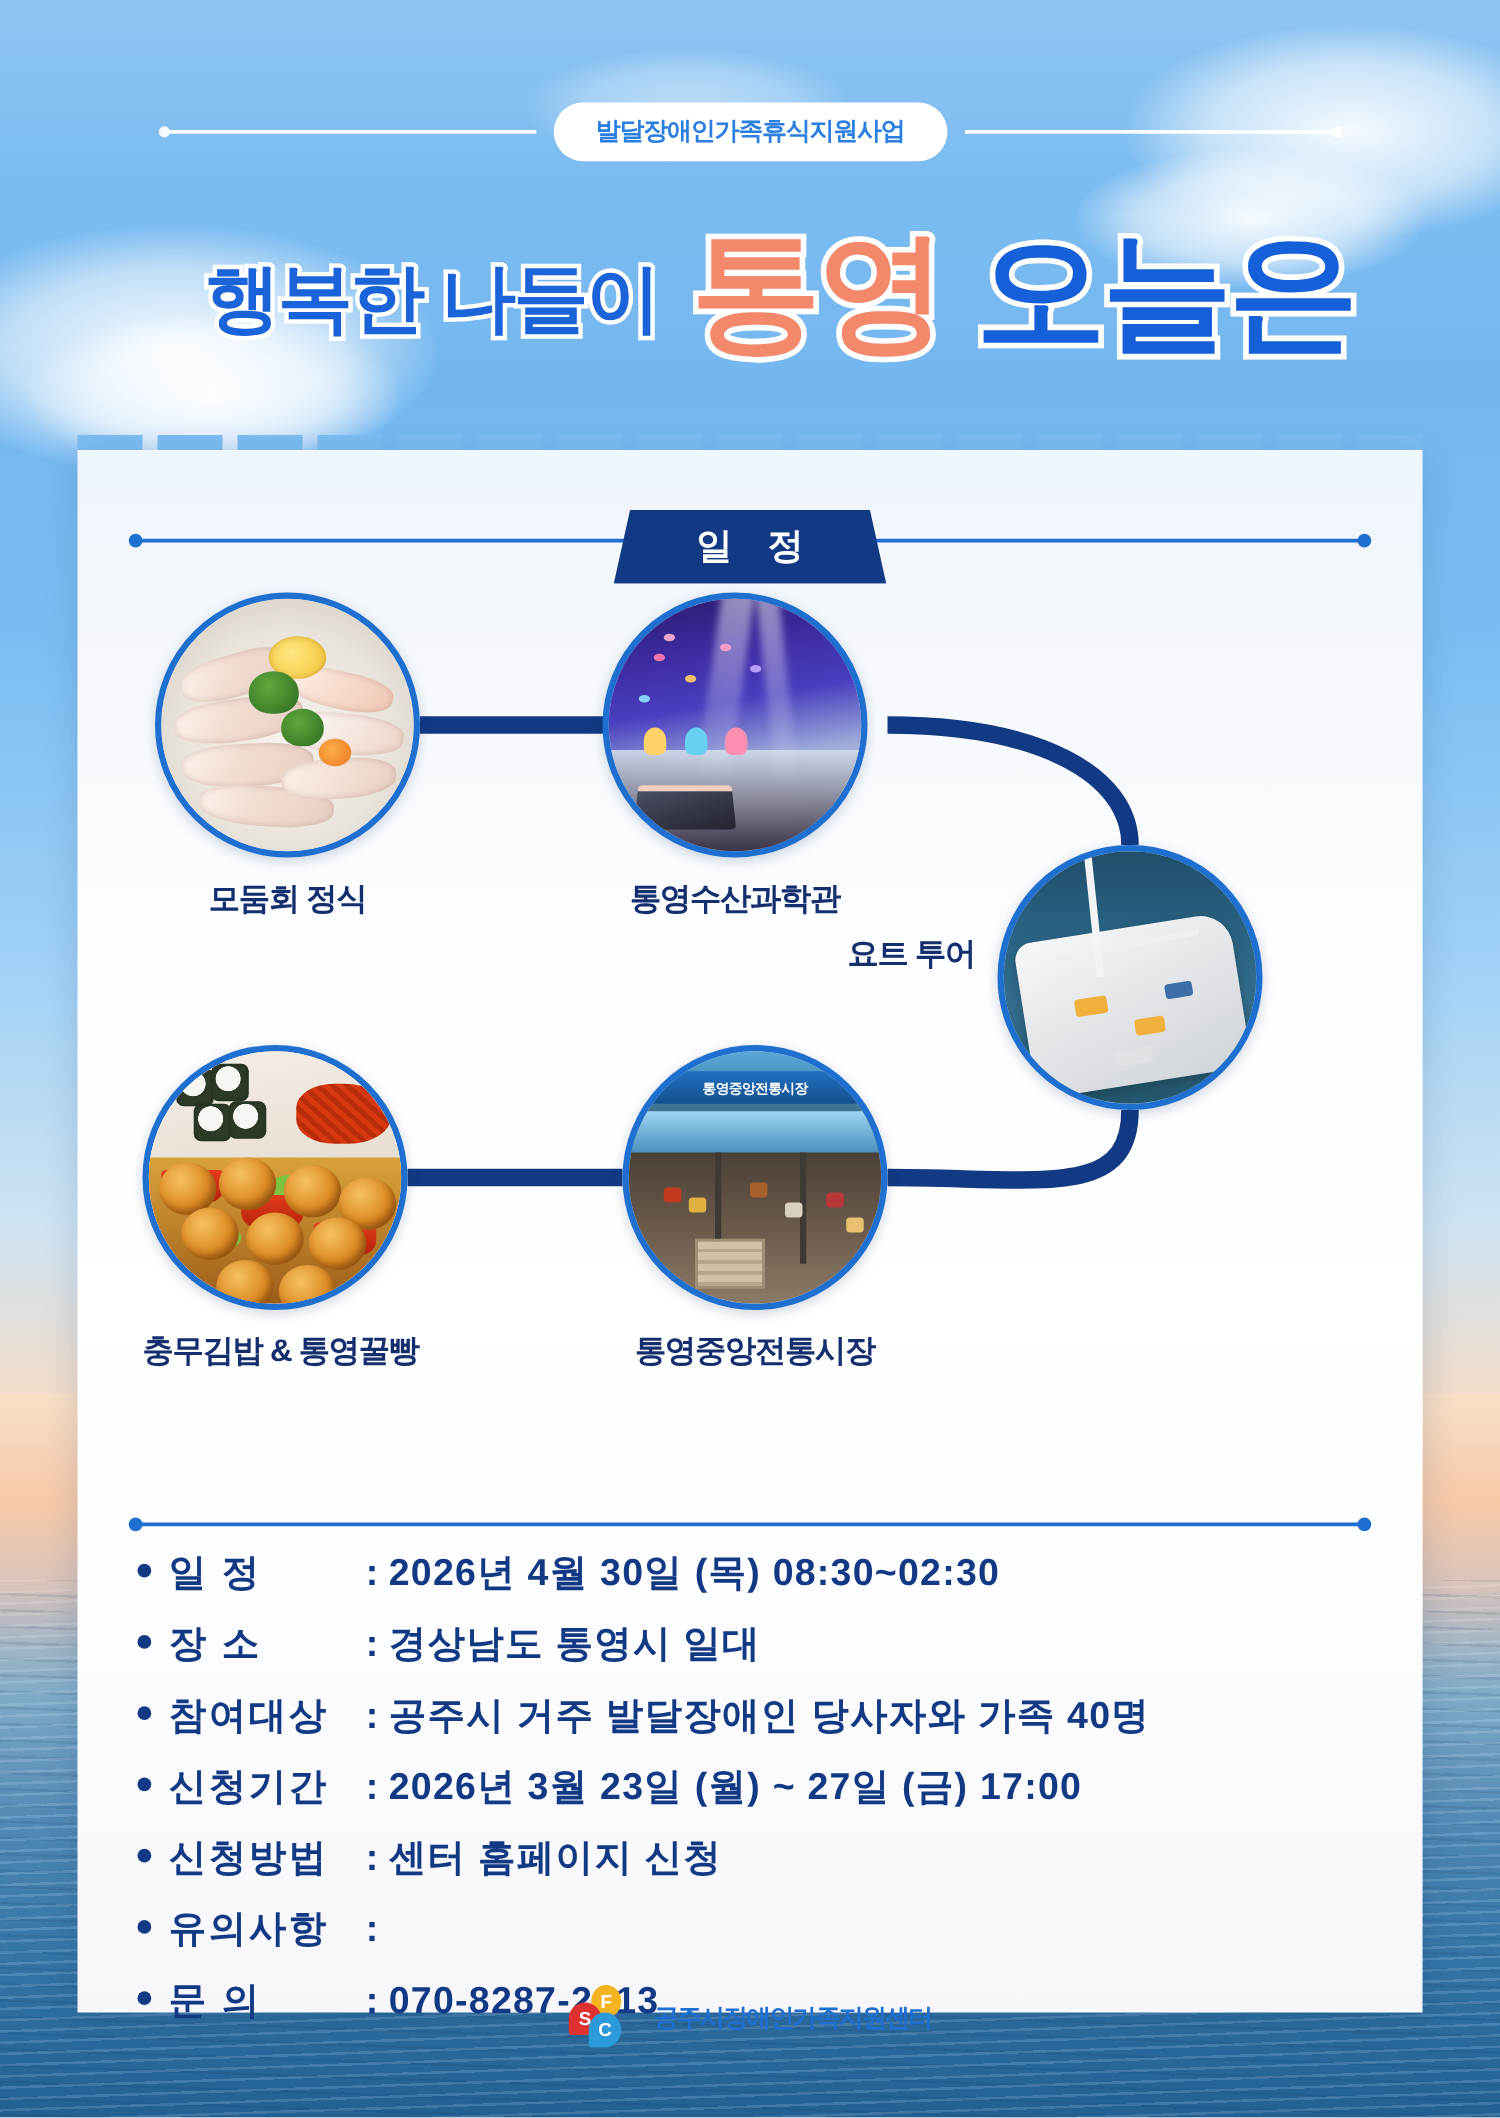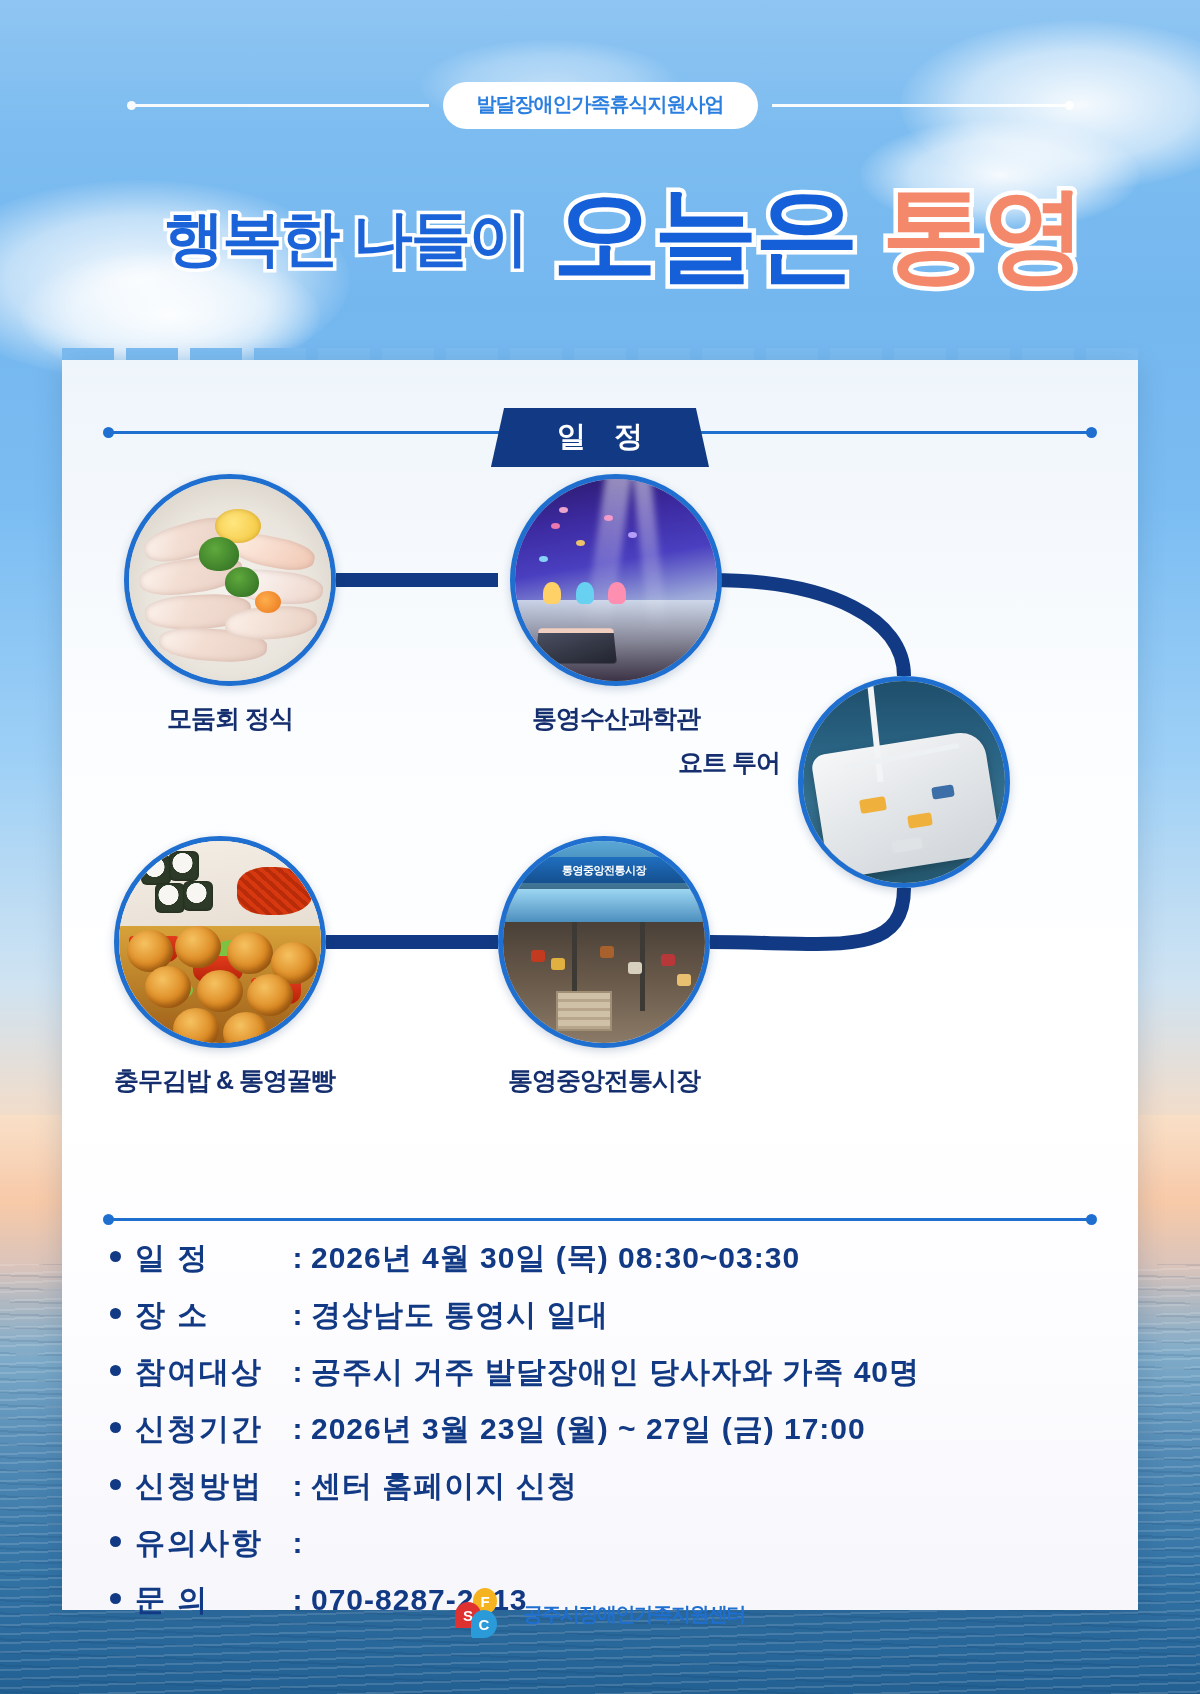--- a/index.html
+++ b/index.html
@@ -164,21 +164,21 @@
     box-shadow: 0 3px 10px rgba(15,50,100,.2);
   }
   .node .caption {
     margin-top: 16px; text-align: center;
     color: #152f6e; font-size: 25px; font-weight: 700; letter-spacing: -1px;
     white-space: nowrap;
   }
 
   
   #node-sashimi  { left: 62px;  top: 14px;  width: 212px; }
-  #node-aquarium { left: 448px; top: 14px;  width: 212px; }
+  #node-aquarium { left: 420px; top: 14px;  width: 212px; }
   #node-yacht    { left: 736px; top: 216px; width: 212px; }
   #node-gimbap   { left: 52px;  top: 376px; width: 212px; }
   #node-market   { left: 436px; top: 376px; width: 212px; }
 
   .photo-212 { width: 212px; height: 212px; }
 
   
   #node-yacht .caption { position: absolute; top: 70px; left: -178px; width: 160px; text-align: right; margin: 0; }
 
   
@@ -390,22 +390,22 @@
   <div class="sea"></div>
 
   <div id="ribbon-wrap">
     <div class="ribbon-line left"></div>
     <div id="ribbon">발달장애인가족휴식지원사업</div>
     <div class="ribbon-line right"></div>
   </div>
 
   <div id="title-row">
     <div class="t-small">행복한 나들이</div>
+    <div class="t-big coral">통영</div>
     <div class="t-big blue">오늘은</div>
-    <div class="t-big coral">통영</div>
   </div>
 
   <div id="scallop">
     <i></i>
       <i></i>
       <i></i>
       <i></i>
       <i></i>
       <i></i>
       <i></i>
@@ -546,21 +546,21 @@
     </div>
   </div>
 
   <div id="info-rule"></div>
 
   <div id="info-list">
     <div class="info-item">
       <span class="bullet"></span>
       <span class="info-label">일     정</span>
       <span class="info-colon">:</span>
-      <span class="info-value">2026년 4월 30일 (목) 08:30~03:30</span>
+      <span class="info-value">2026년 4월 30일 (목) 08:30~02:30</span>
     </div>
     <div class="info-item">
       <span class="bullet"></span>
       <span class="info-label">장     소</span>
       <span class="info-colon">:</span>
       <span class="info-value">경상남도 통영시 일대</span>
     </div>
     <div class="info-item">
       <span class="bullet"></span>
       <span class="info-label">참여대상</span>

